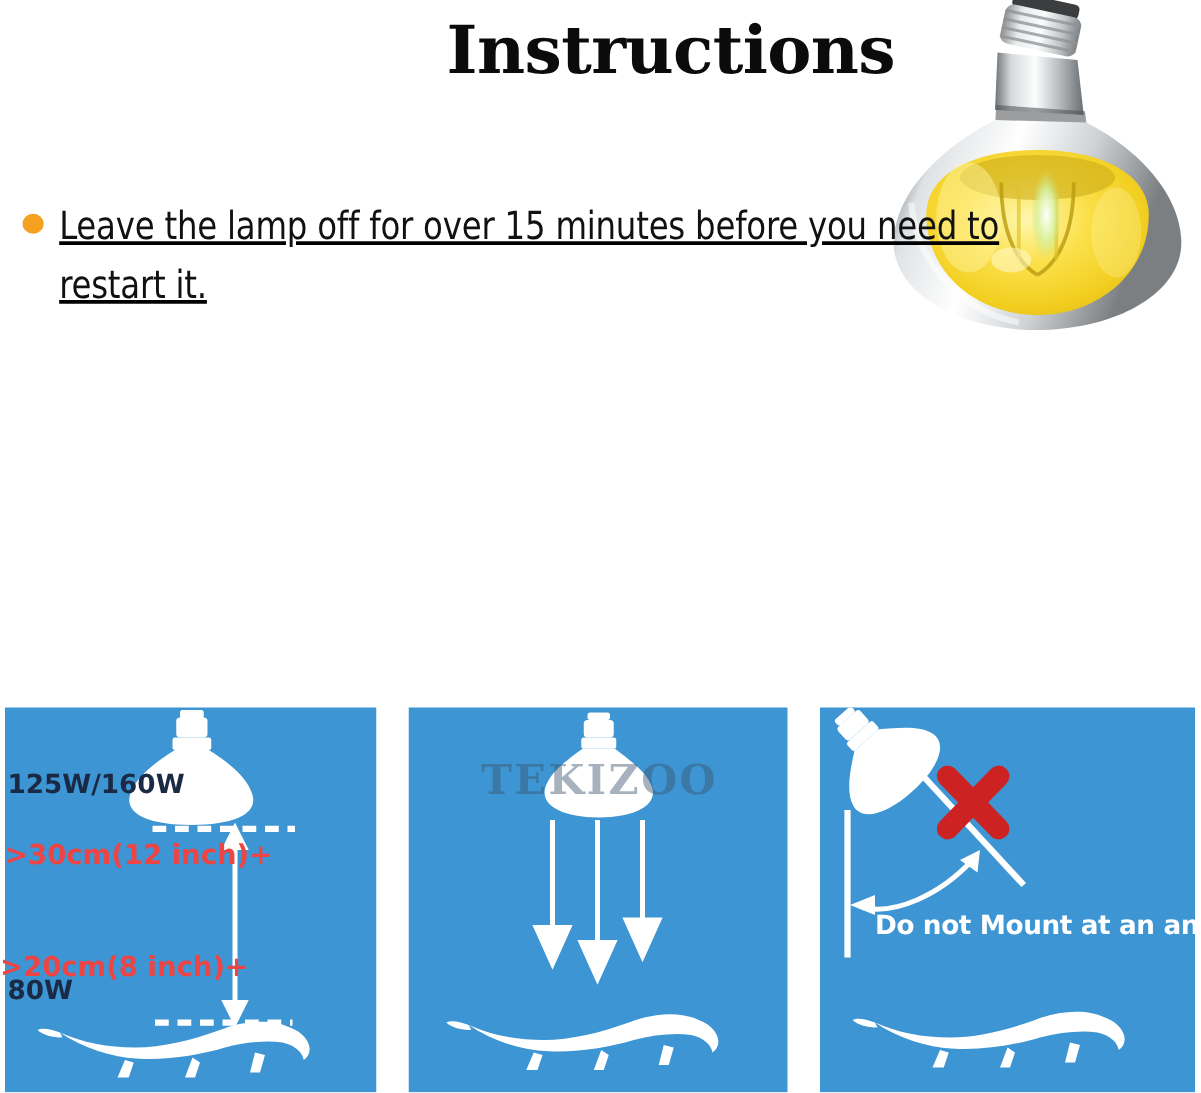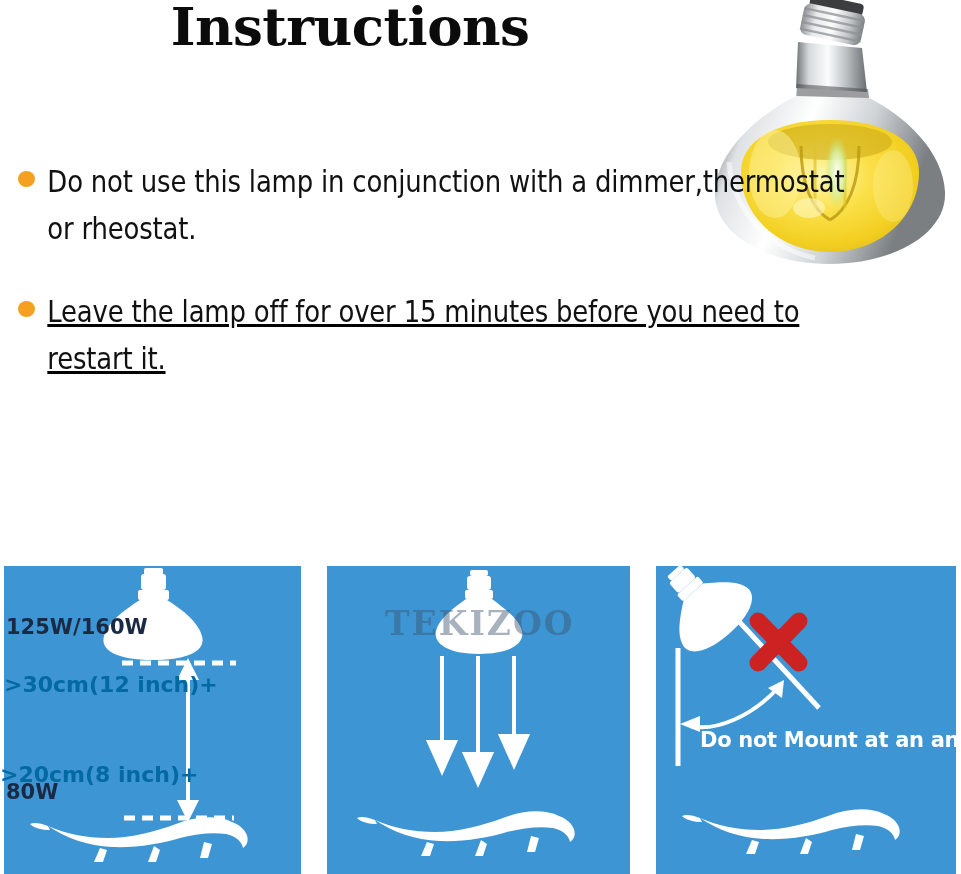--- a/index.html
+++ b/index.html
@@ -16,30 +16,31 @@
     width: 961px;
     height: 874px;
     background: #ffffff;
     overflow: hidden;
   }
 
   
   #page-title {
     position: absolute;
     left: 0;
-    top: 0;
+    top: 14px;
     width: 700px;
-    text-align: center;
+    text-align: right;
     font-family: "DejaVu Serif", "Liberation Serif", serif;
     font-weight: bold;
     font-size: 53px;
     letter-spacing: -0.5px;
     color: #0b0b0b;
     line-height: 1.0;
     white-space: nowrap;
+    padding-left: 16px;
   }
 
   
   #hero-lamp {
     position: absolute;
     left: 697px;
     top: -4px;
     width: 264px;
     height: 275px;
   }
@@ -106,21 +107,21 @@
     font-size: 21px;
     color: #1b2a44;
     letter-spacing: 0px;
     white-space: nowrap;
   }
   .lbl-dist {
     position: absolute;
     font-family: "DejaVu Sans", sans-serif;
     font-weight: bold;
     font-size: 22px;
-    color: #0369a1;
+    color: #ef4444;
     letter-spacing: 0px;
     white-space: nowrap;
   }
   #label-125w  { left: 6px; top: 615px; }
   #label-30cm  { left: 4px; top: 672px; }
   #label-80w   { left: 6px; top: 740px; margin-top: 40px; }
   #label-20cm  { left: 0; top: 762px; }
 
   
   #watermark {
@@ -220,24 +221,20 @@
       <ellipse cx="112" cy="212" rx="16" ry="10" fill="#fffbd0" opacity="0.55"></ellipse>
 
       <ellipse cx="78" cy="178" rx="26" ry="44" fill="#fff6a8" opacity="0.45"></ellipse>
       <ellipse cx="196" cy="190" rx="20" ry="36" fill="#fff6a8" opacity="0.3"></ellipse>
       <path d="M32 166 C 36 214, 70 252, 118 262" stroke="#ffffff" stroke-width="5" opacity="0.5" fill="none"></path>
     </svg>
   </div>
 
   <div id="bullet-list">
 
-    <div class="bullet-row" style="margin-bottom:36px;">
-      <span class="bullet-dot"></span>
-      <p class="bullet-text">Do not use this lamp in conjunction with a dimmer,thermostat or rheostat.</p>
-    </div>
 
     <div class="bullet-row" style="margin-bottom:26px;text-decoration:underline;">
       <span class="bullet-dot"></span>
       <p class="bullet-text">Leave the lamp off for over 15 minutes before you need to restart it.</p>
     </div>
 
 
   </div>
 
   <div id="panels">

